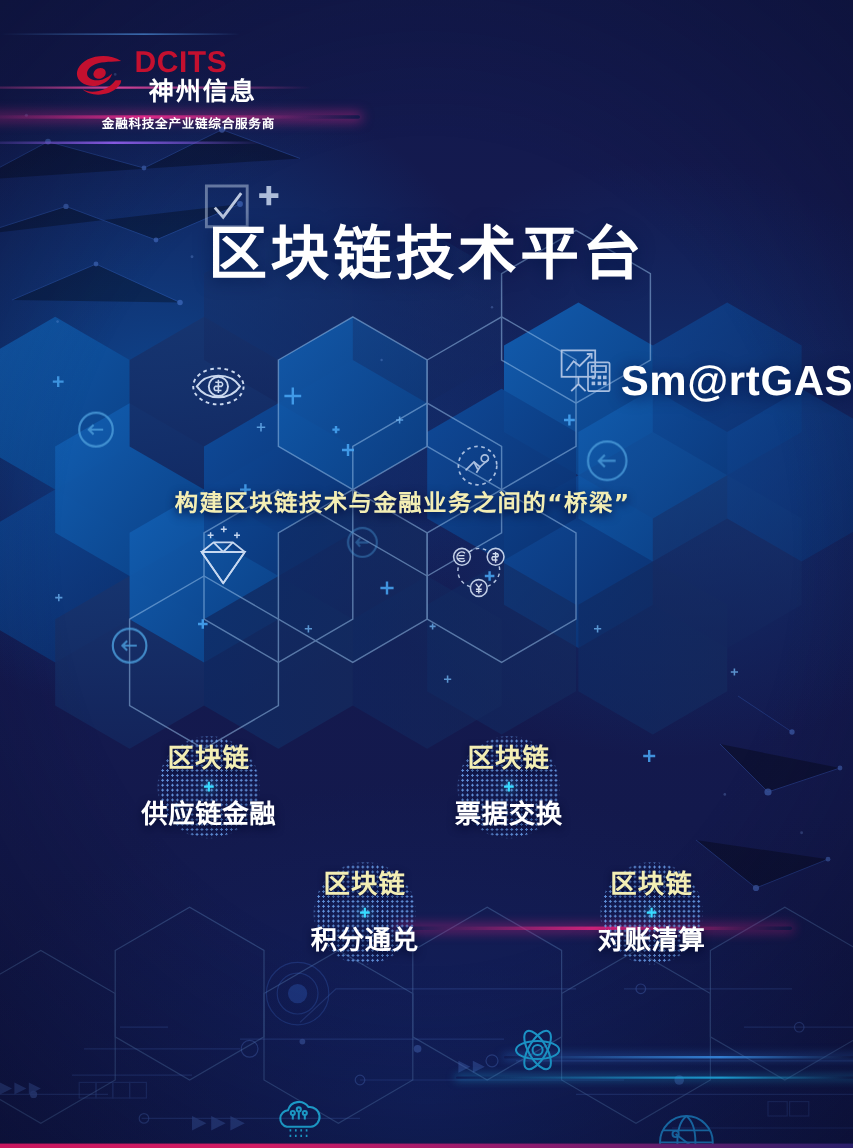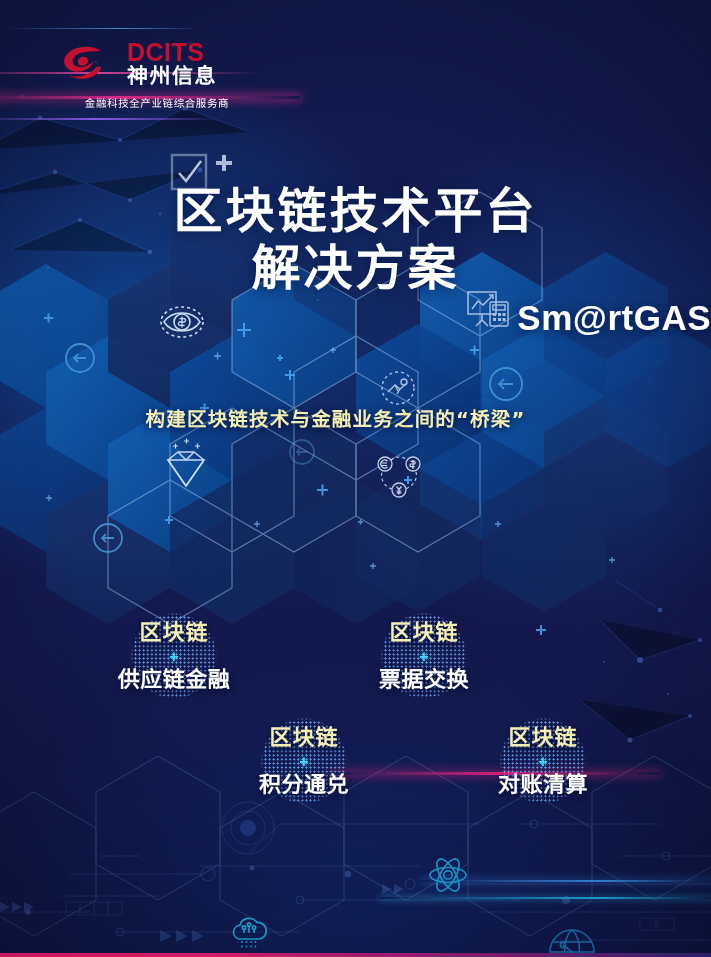--- a/index.html
+++ b/index.html
@@ -44,33 +44,34 @@
   .streak.s6{ left:420px; top:880px; width:300px; height:2px; background:linear-gradient(90deg,rgba(70,160,255,0),#3f9dff 60%,rgba(70,160,255,0)); box-shadow:0 0 8px 1px rgba(60,150,255,.5);}
   .streak.s7{ left:380px; top:897px; width:340px; height:2px; background:linear-gradient(90deg,rgba(40,190,255,0),#23c4ff 65%,rgba(40,190,255,0)); box-shadow:0 0 7px 1px rgba(35,196,255,.5);}
   .bottom-rule{ position:absolute; left:0; bottom:0; width:100%; height:4px;
     background:linear-gradient(90deg,#c8175f 0%,#d21c64 30%,#8d1b6e 62%,#2a1f6a 100%); }
 
   
   .hexlayer{ position:absolute; inset:0; }
 
   
   .logo-block{ position:absolute; left:62px; top:40px; width:190px; text-align:center; }
-  .logo-row{ display:flex; align-items:center; justify-content:flex-start; gap:23px; }
+  .logo-row{ display:flex; align-items:center; justify-content:flex-start; gap:8px; }
   .logo-mark{ width:42px; height:36px; flex:0 0 auto; }
   .logo-words{ display:flex; flex-direction:column; align-items:flex-start; line-height:1; }
   .logo-en{
     font-size:25px; font-weight:bold; letter-spacing:.5px; color:#c4102f;
     font-family:"Liberation Sans",sans-serif;
   }
   .logo-cn{
     margin-top:1px; font-size:21px; font-weight:bold; letter-spacing:1.5px; color:#ffffff;
     font-family:"DejaVu Sans","Liberation Sans",sans-serif;
+    margin-left:12px;
   }
   .logo-tag{
-    margin-top:8px; font-size:10.5px; font-weight:normal; letter-spacing:.6px; color:#ffffff;
+    margin-top:8px; font-size:10.5px; font-weight:bold; letter-spacing:.6px; color:#ffffff;
     font-family:"DejaVu Sans","Liberation Sans",sans-serif; white-space:nowrap;
   }
 
   
   .headline{
     position:absolute; left:0; top:140px; width:711px; text-align:center;
     font-family:"DejaVu Sans","Liberation Sans",sans-serif;
     color:#ffffff; font-weight:bold; letter-spacing:3px;
   }
   .headline .l1{ font-size:49px; line-height:1.16; text-shadow:0 2px 14px rgba(0,20,70,.75);margin-top:44px; }
@@ -473,21 +474,20 @@
       <div class="logo-words">
         <div class="logo-en">DCITS</div>
         <div class="logo-cn">神州信息</div>
       </div>
     </div>
     <div class="logo-tag">金融科技全产业链综合服务商</div>
   </div>
 
   <div class="headline">
     <div class="l1">区块链技术平台</div>
-    <div class="l2">解决方案</div>
   </div>
 
   <div class="product">Sm@rtGAS</div>
 
   <div class="tagline">构建区块链技术与金融业务之间的“桥梁”</div>
 
   <div class="badge b0">
     <span class="dots"></span>
     <div class="txt">
       <div class="t-top">区块链</div>

